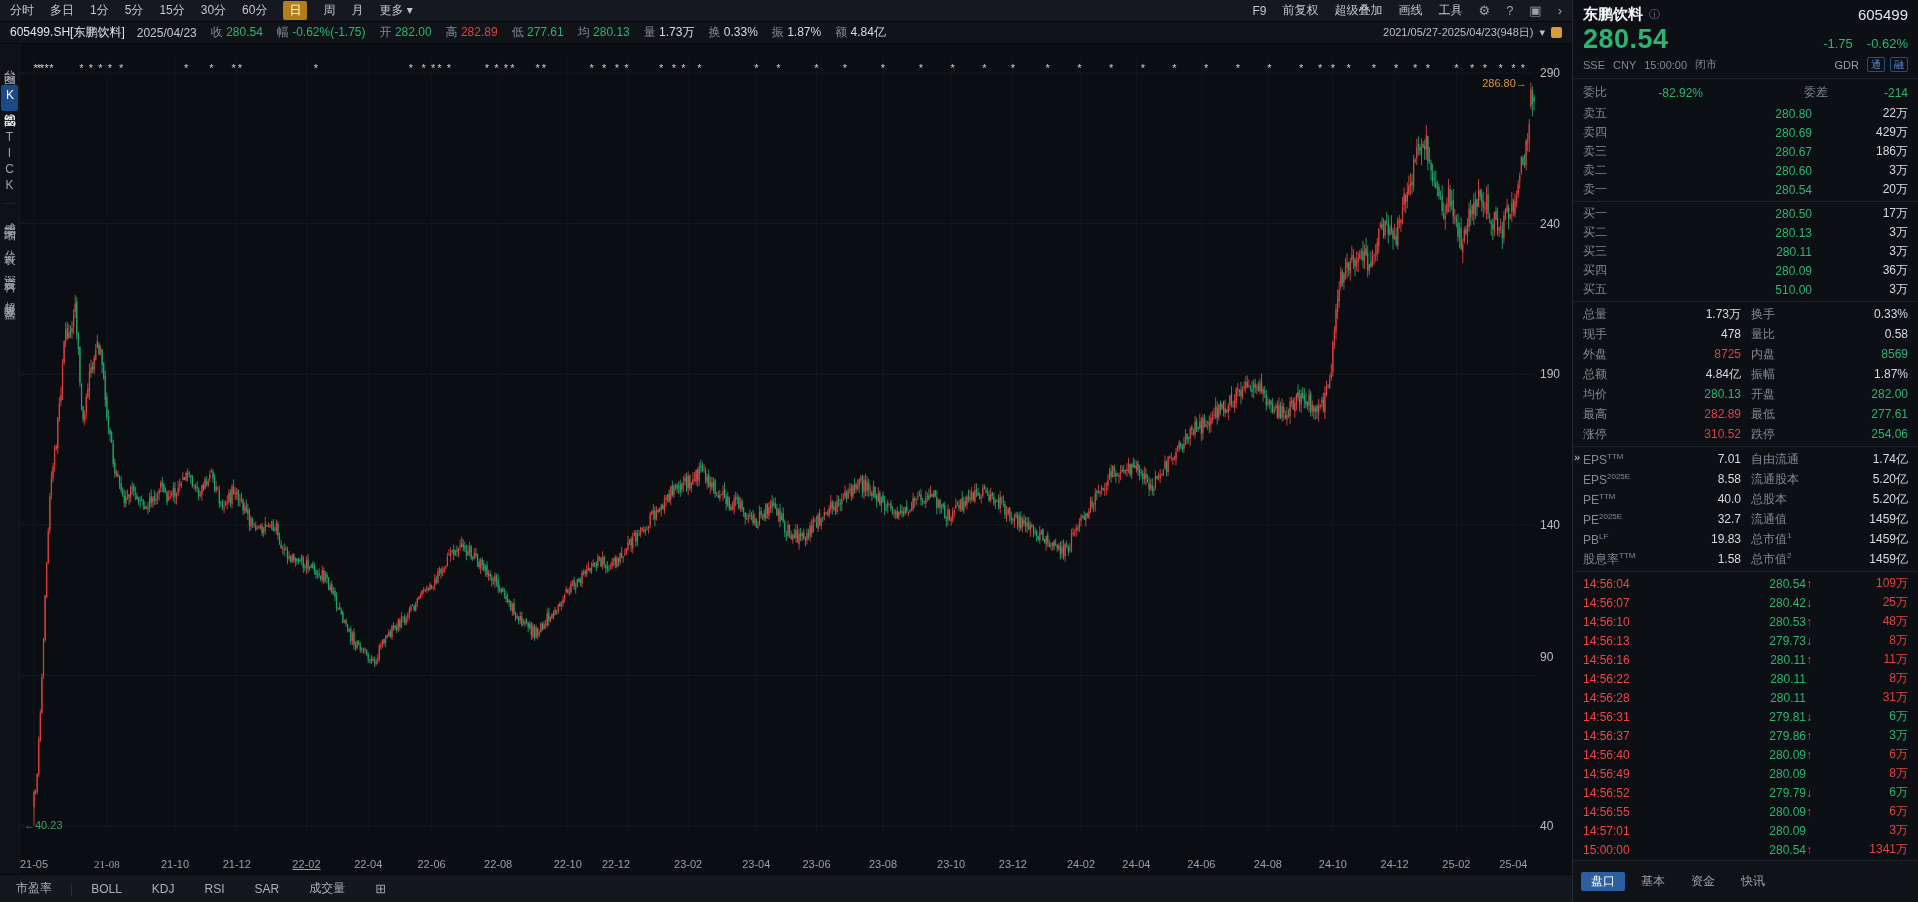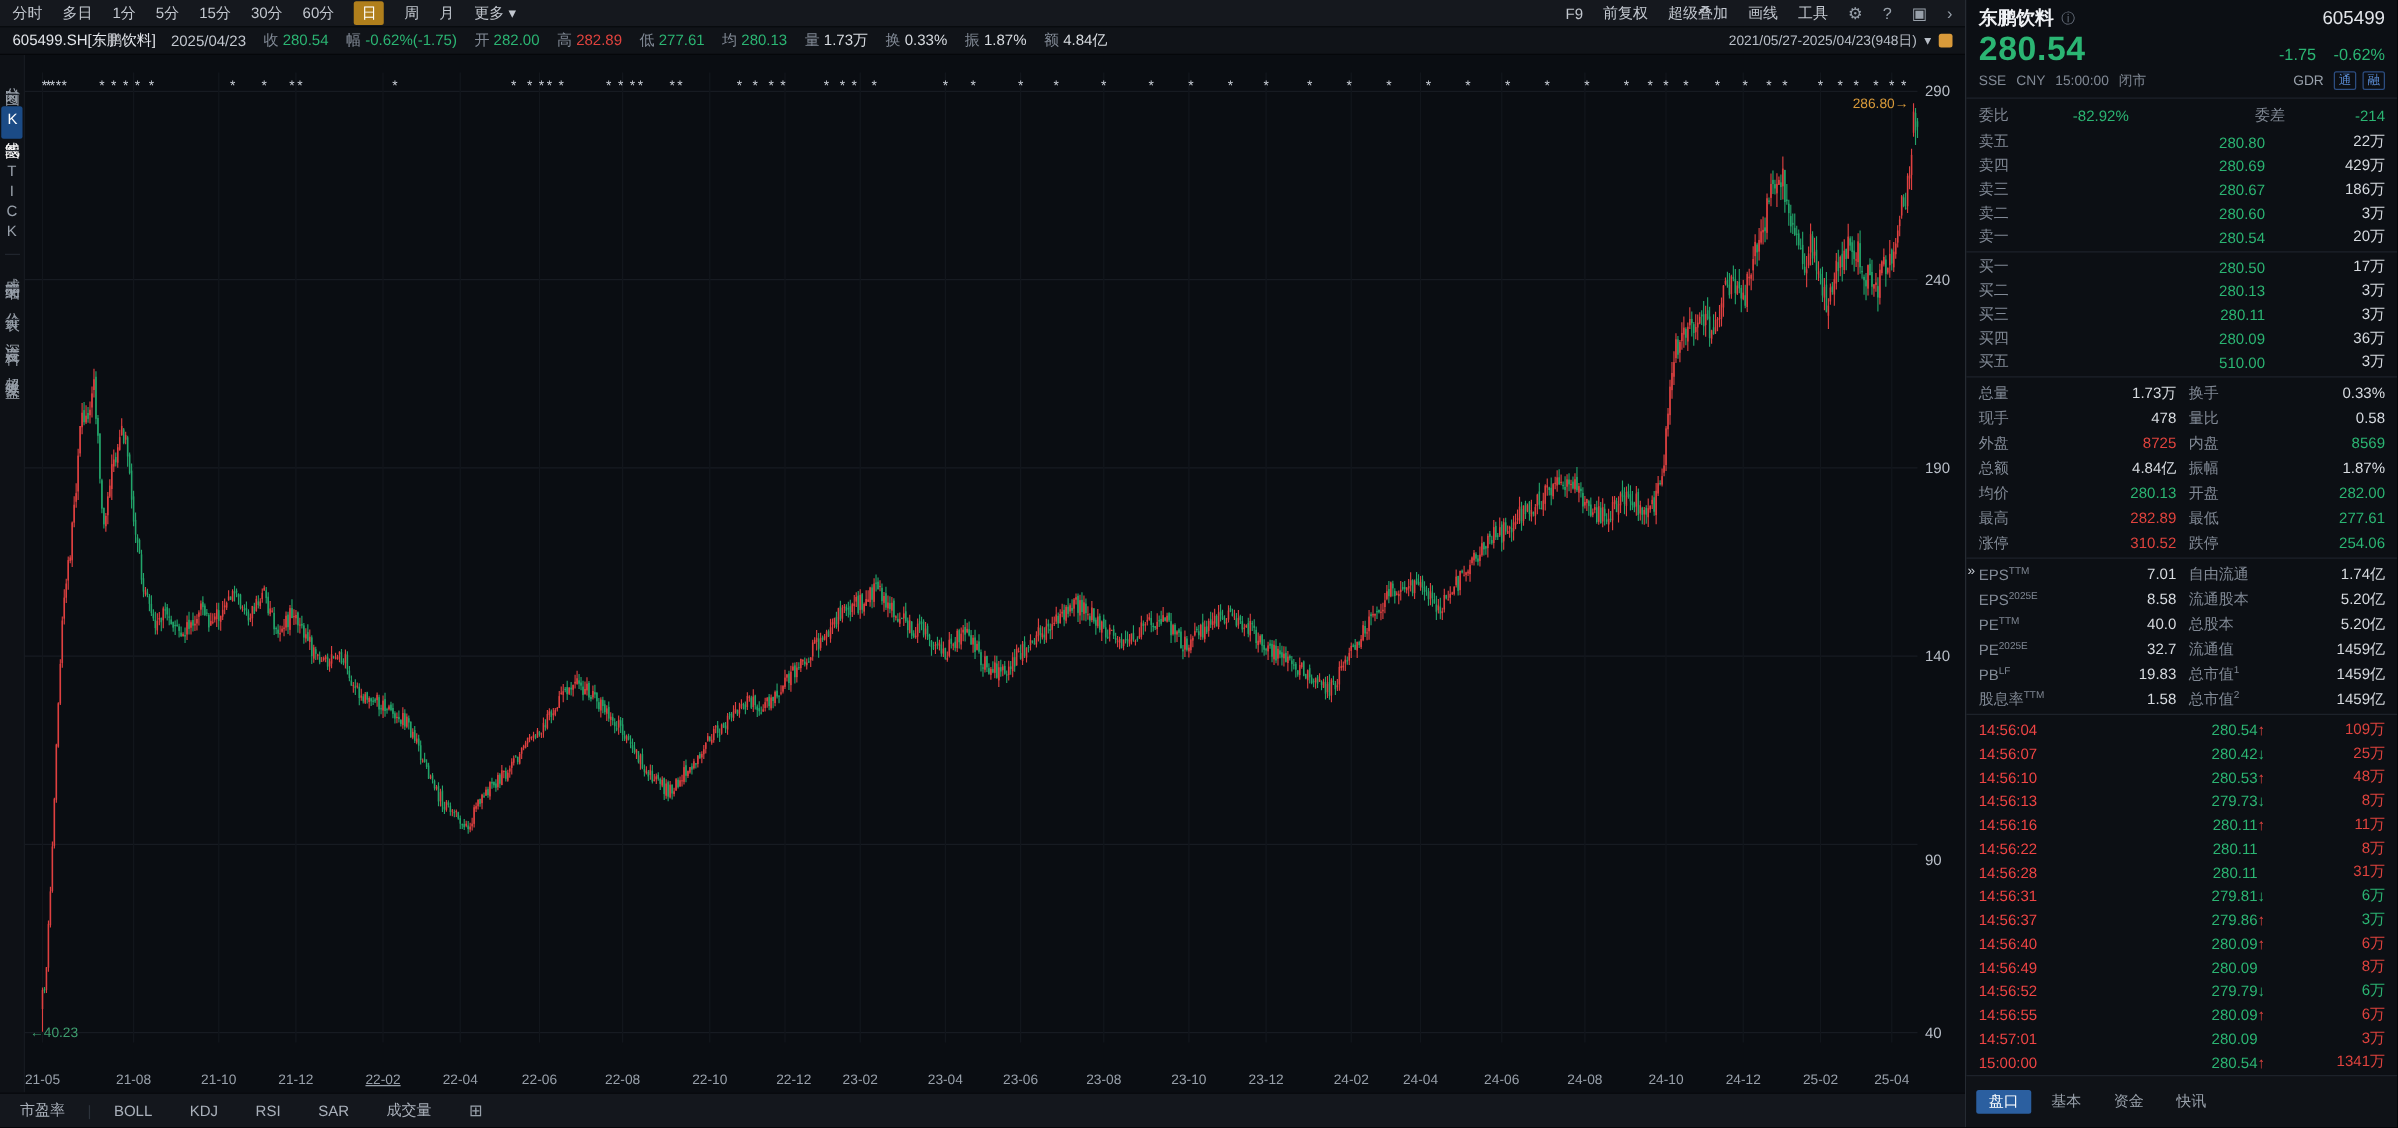--- a/index.html
+++ b/index.html
@@ -1167,35 +1167,35 @@
         <text x="1480.7" y="28" fill="#c9ced6" font-size="11" text-anchor="middle">*</text>
         <text x="1493.4" y="28" fill="#c9ced6" font-size="11" text-anchor="middle">*</text>
         <text x="1502.9" y="28" fill="#c9ced6" font-size="11" text-anchor="middle">*</text>
         <text x="1506.8" y="42.6" fill="#d99a3a" font-size="11" text-anchor="end">286.80→</text>
         <text x="4" y="785.3" fill="#3f9e6f" font-size="11">←40.23</text>
       </svg>
   <span class="ylab" style="top: 22px; left: 1520px;">290</span>
       <span class="ylab" style="top: 172.6px; left: 1520px;">240</span>
       <span class="ylab" style="top: 323.2px; left: 1520px;">190</span>
       <span class="ylab" style="top: 473.8px; left: 1520px;">140</span>
-      <span class="ylab" style="top: 637px; left: 1520px;">90</span>
+      <span class="ylab" style="top: 606px; left: 1520px;">90</span>
       <span class="ylab" style="top: 775px; left: 1520px;">40</span>
     </div>
 
   <div class="xaxis" id="xAxis">
       <span class="xlab" style="left: 14px;">21-05</span>
-      <span class="xlab" style="left: 86.8617px;">21-08</span>
+      <span class="xlab" style="left: 86.8617px; font-family: Liberation Serif, serif;">21-08</span>
       <span class="xlab" style="left: 154.971px;">21-10</span>
       <span class="xlab" style="left: 216.746px;">21-12</span>
       <span class="xlab" style="left: 286.439px; text-decoration: underline;">22-02</span>
       <span class="xlab" style="left: 348.213px;">22-04</span>
       <span class="xlab" style="left: 411.571px;">22-06</span>
       <span class="xlab" style="left: 478.097px;">22-08</span>
       <span class="xlab" style="left: 547.791px;">22-10</span>
-      <span class="xlab" style="left: 615px; text-align: center;">22-12</span>
+      <span class="xlab" style="left: 596px; text-align: center;">22-12</span>
       <span class="xlab" style="left: 668.171px;">23-02</span>
       <span class="xlab" style="left: 736.281px;">23-04</span>
       <span class="xlab" style="left: 796.471px;">23-06</span>
       <span class="xlab" style="left: 862.997px;">23-08</span>
       <span class="xlab" style="left: 931.107px;">23-10</span>
       <span class="xlab" style="left: 992.881px;">23-12</span>
       <span class="xlab" style="left: 1060.99px;">24-02</span>
       <span class="xlab" style="left: 1116.43px;">24-04</span>
       <span class="xlab" style="left: 1181.37px;">24-06</span>
       <span class="xlab" style="left: 1247.9px;">24-08</span>

